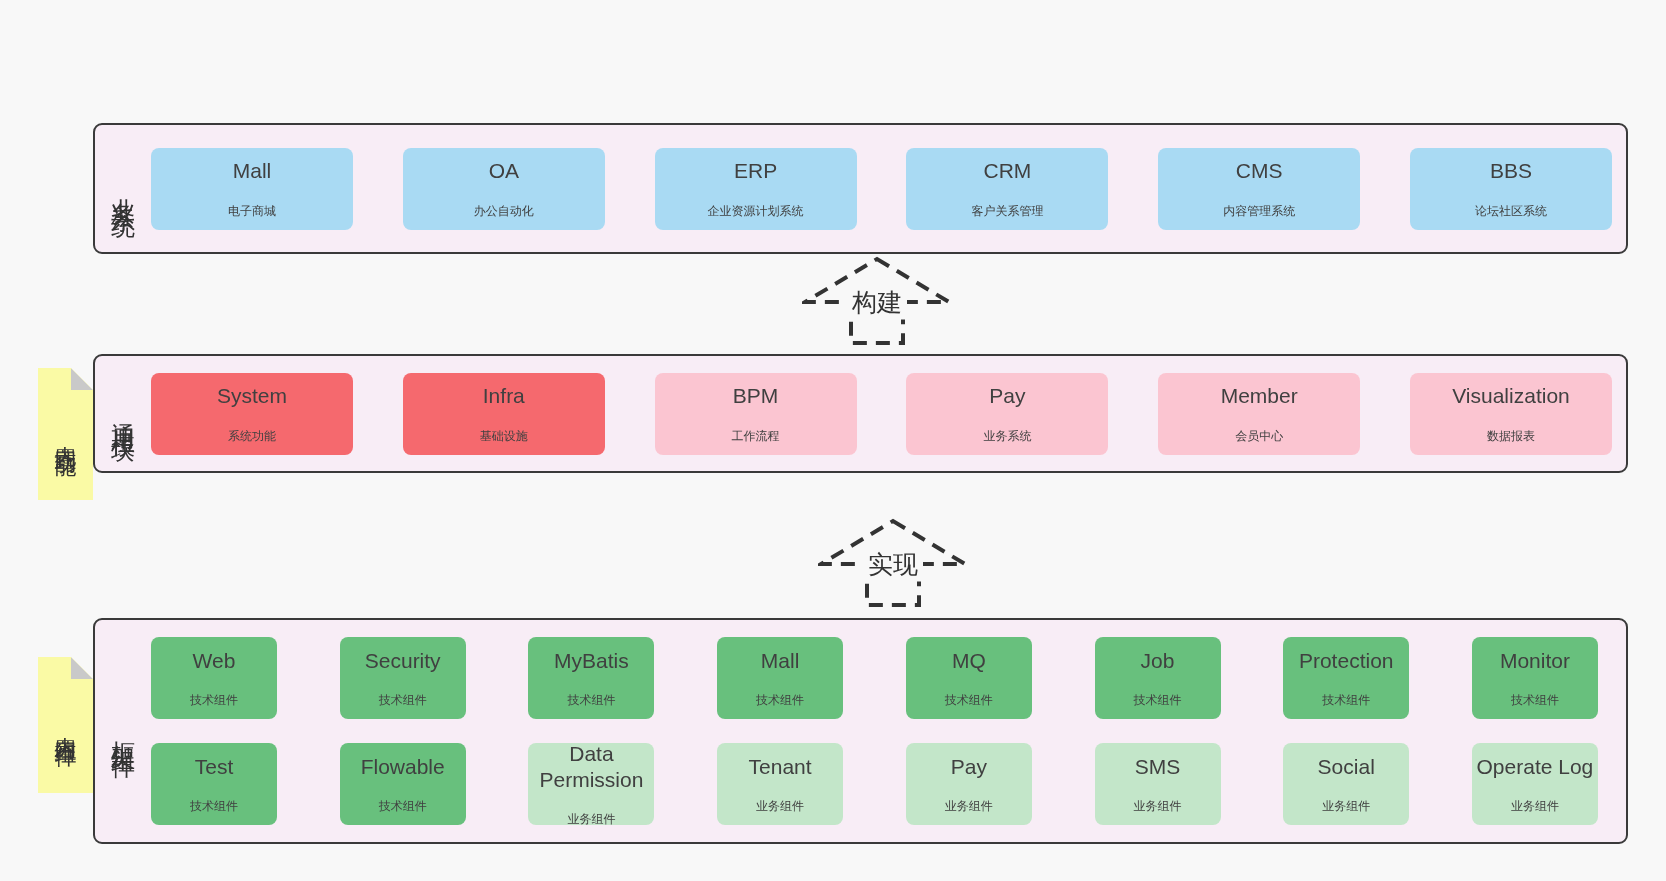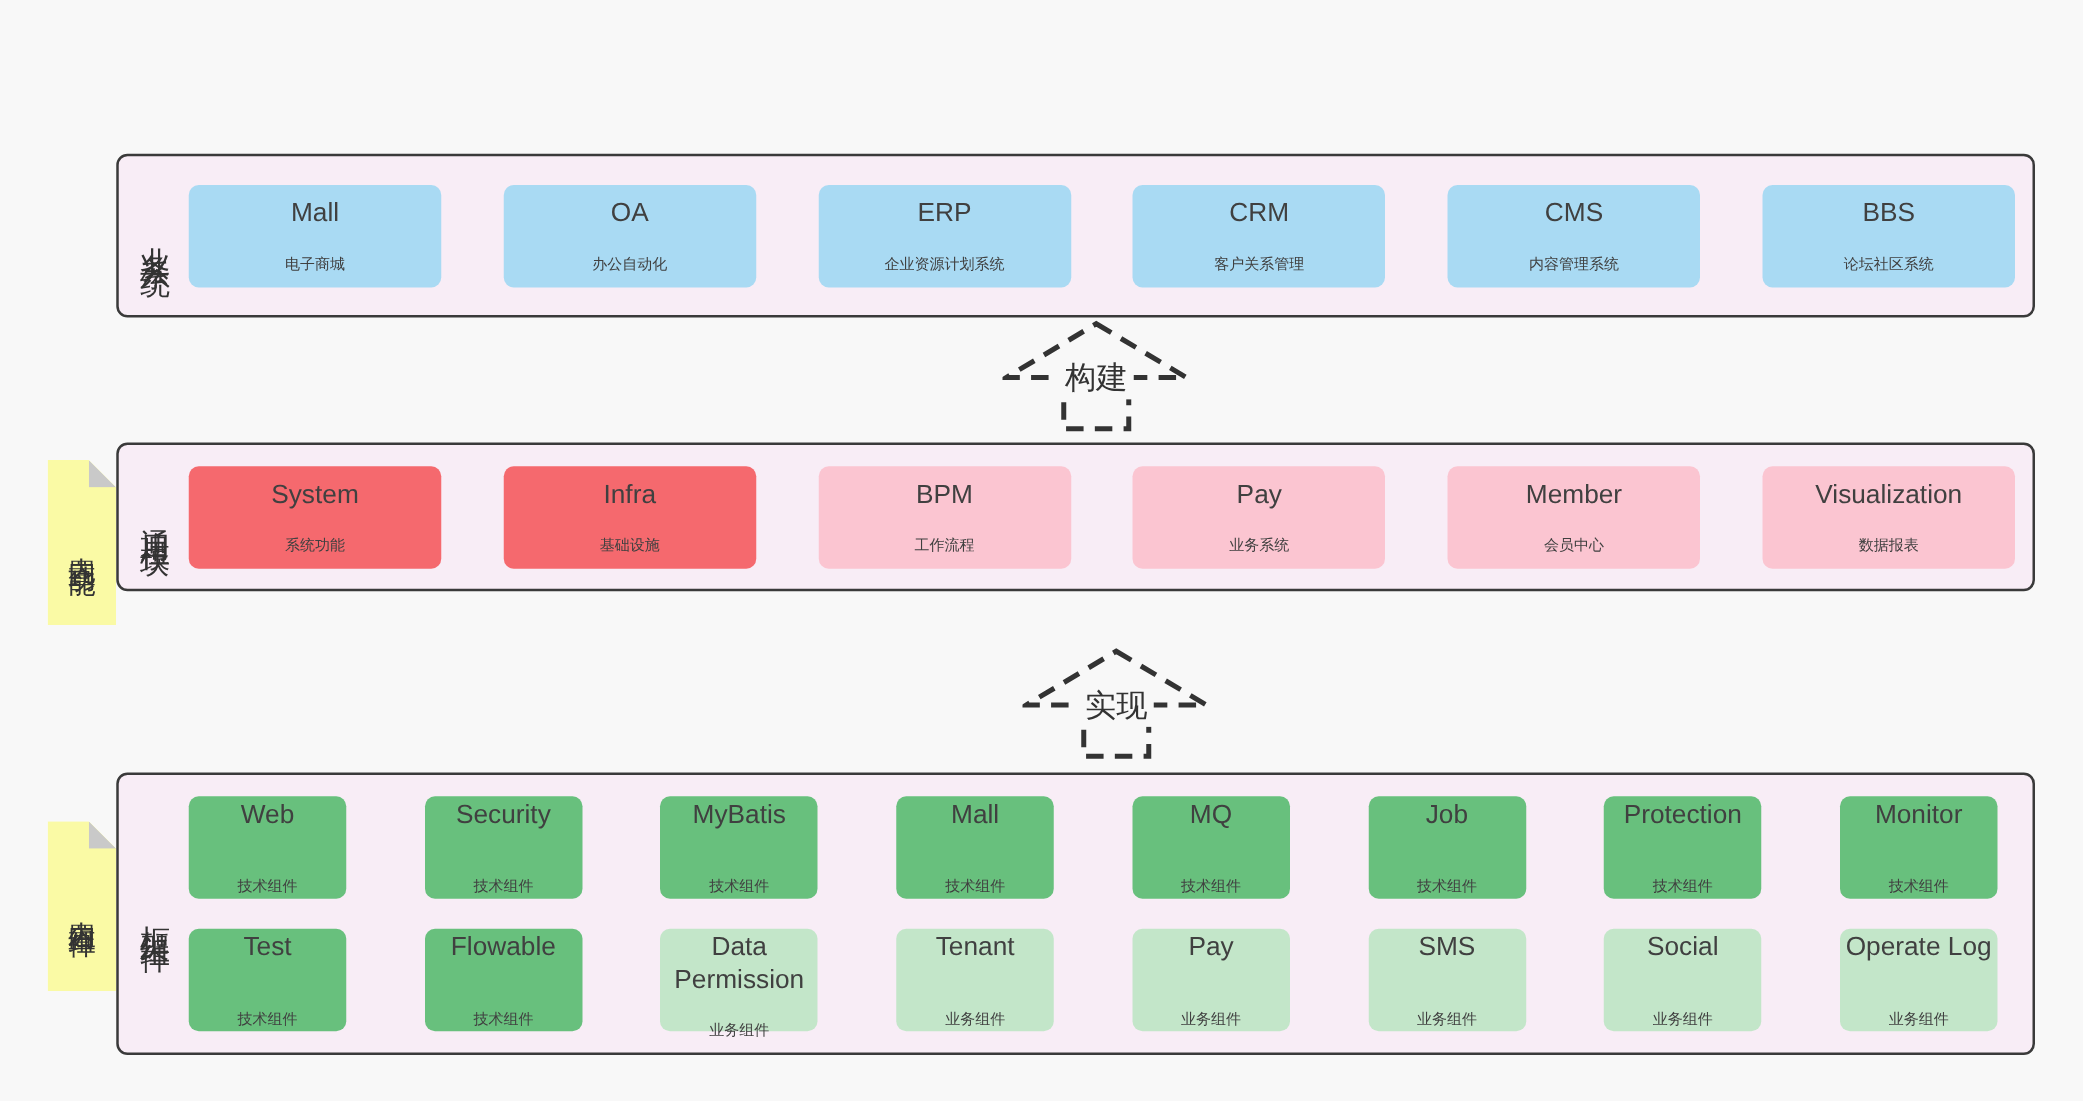--- a/index.html
+++ b/index.html
@@ -22,21 +22,21 @@
   }
   .boxes-row{flex:1;display:flex;justify-content:space-between;margin-left:12px;margin-right:14px;}
   .rows{flex:1;display:flex;flex-direction:column;gap:24px;margin-left:12px;margin-right:28px;}
   .rows .boxes-row{margin:0;flex:none;}
   .box{
     height:82px;border-radius:8px;
     display:flex;flex-direction:column;justify-content:center;align-items:center;
     text-align:center;line-height:1.25;color:#404040;padding:2px 4px;box-sizing:border-box;
   }
   .w200{width:202px;}
-  .w150{width:126px;justify-content:space-between;}
+  .w150{width:126px;}
   .blue{background:#a9daf3;}
   .red{background:#f5696e;}
   .pink{background:#fbc5d1;}
   .gdark{background:#68c07d;}
   .glight{background:#c3e6c9;}
   .box .en{font-size:21px;}
   .box .zh{font-size:12px;margin-top:19px;}
   .note{
     position:absolute;left:38px;width:55px;background:#fafaa5;z-index:1;
     display:flex;align-items:center;justify-content:center;

